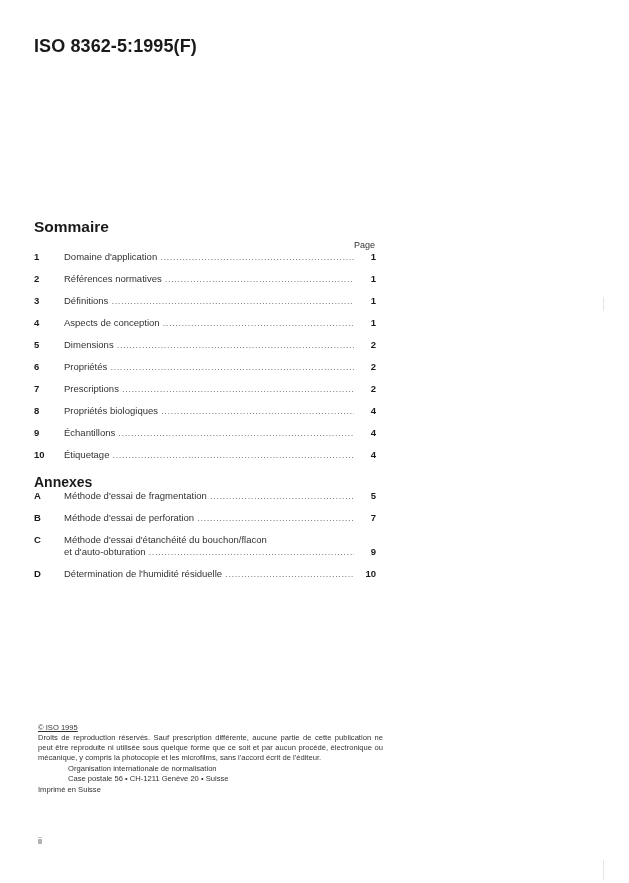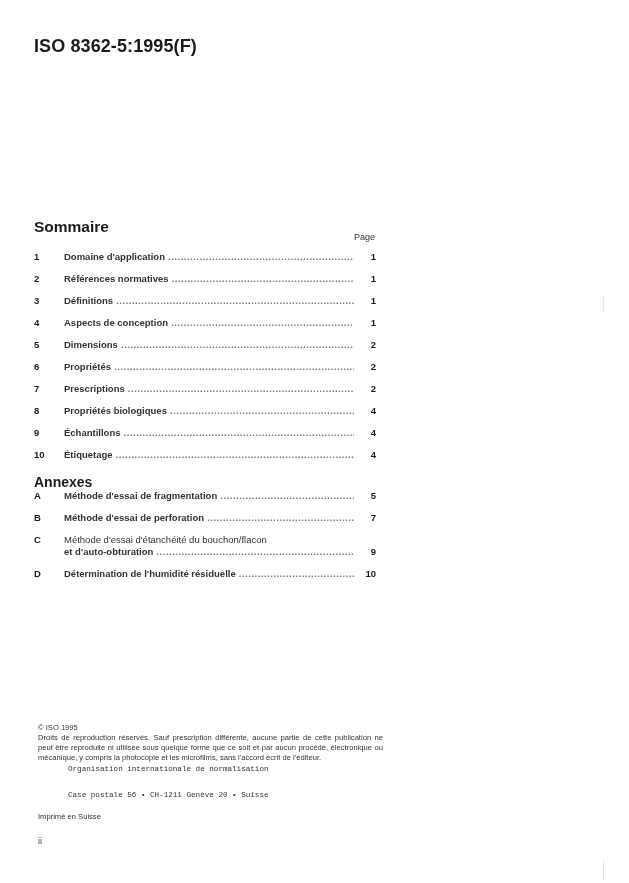--- a/index.html
+++ b/index.html
@@ -1,36 +1,36 @@
 <!DOCTYPE html>
 <html><head>
 <meta charset="utf-8">
 <style>
   html, body { margin:0; padding:0; background:#ffffff; }
   body { width:629px; height:883px; position:relative; overflow:hidden;
          font-family:"Liberation Sans", sans-serif; color:#1a1a1a; }
   .doc-id { position:absolute; left:34px; top:36px; font-size:18px; font-weight:bold; letter-spacing:0.1px; }
   .toc-title { position:absolute; left:34px; top:218px; font-size:15.5px; font-weight:bold; }
-  .page-hdr { position:absolute; left:354px; top:232px; font-size:9px; color:#333; }
+  .page-hdr { position:absolute; left:354px; top:240px; font-size:9px; color:#333; }
   .toc { position:absolute; left:34px; top:0; width:342px; }
   .row { position:absolute; left:0; width:342px; height:14px; font-size:9.5px; color:#333; }
   .row .num { position:absolute; left:0; top:0; font-weight:bold; color:#1a1a1a; width:24px; }
-  .row .lbl { position:absolute; left:30px; top:0; right:22px; white-space:nowrap; overflow:hidden;font-weight:bold; }
+  .row .lbl { position:absolute; left:30px; top:0; right:22px; white-space:nowrap; overflow:hidden; }
   .row .lbl::after { content:" ......................................................................................................................................................................................"; color:#777; letter-spacing:0.5px; }
   .row .pg { position:absolute; right:0; top:0; font-weight:bold; color:#1a1a1a; text-align:right; width:18px; }
   .row.multi { height:28px; }
   .row.multi .l1 { position:absolute; left:30px; top:0; white-space:nowrap; }
   .row.multi .lbl { top:12px; }
   .row.multi .pg { top:12px; }
   .annex-hdr { position:absolute; left:34px; top:474px; font-size:14px; font-weight:bold; }
   .footer { position:absolute; left:38px; top:723px; width:345px; font-size:7.6px; color:#333; line-height:10px; }
-  .footer .copy { display:block; }
+  .footer .copy { display:block;text-decoration:underline; }
   .footer .rights { display:block; text-align:justify; }
-  .footer .org { display:block; padding-left:30px; margin-top:1px;font-family:Liberation Mono, monospace; }
-  .footer .printed { display:block; margin-top:12px; }
+  .footer .org { display:block; padding-left:30px; margin-top:1px; }
+  .footer .printed { display:block; margin-top:1px; }
   .page-num { position:absolute; left:38px; top:836px; font-size:9px; color:#444; }
   .edge-mark { position:absolute; width:1px; background:#e6e6e6; }
 </style>
 </head>
 <body>
 
 <div class="doc-id">ISO 8362-5:1995(F)</div>
 
 <div class="toc-title">Sommaire</div>
 <div class="page-hdr">Page</div>
@@ -111,20 +111,20 @@
     <span class="num">D</span>
     <span class="lbl">Détermination de l'humidité résiduelle</span>
     <span class="pg">10</span>
   </div>
 </div>
 
 <div class="footer">
   <span class="copy">© ISO 1995</span>
   <span class="rights">Droits de reproduction réservés. Sauf prescription différente, aucune partie de cette publication ne peut être reproduite ni utilisée sous quelque forme que ce soit et par aucun procédé, électronique ou mécanique, y compris la photocopie et les microfilms, sans l'accord écrit de l'éditeur.</span>
   <span class="org">Organisation internationale de normalisation</span>
-  <span class="org" style="margin-top:16px">Case postale 56 • CH-1211 Genève 20 • Suisse</span>
+  <span class="org" style="margin-top:0">Case postale 56 • CH-1211 Genève 20 • Suisse</span>
   <span class="printed">Imprimé en Suisse</span>
 </div>
 
 <div class="page-num">ii</div>
 
 <div class="edge-mark" style="left:603px; top:297px; height:14px;"></div>
 <div class="edge-mark" style="left:603px; top:860px; height:20px;"></div>
 
 </body></html>

